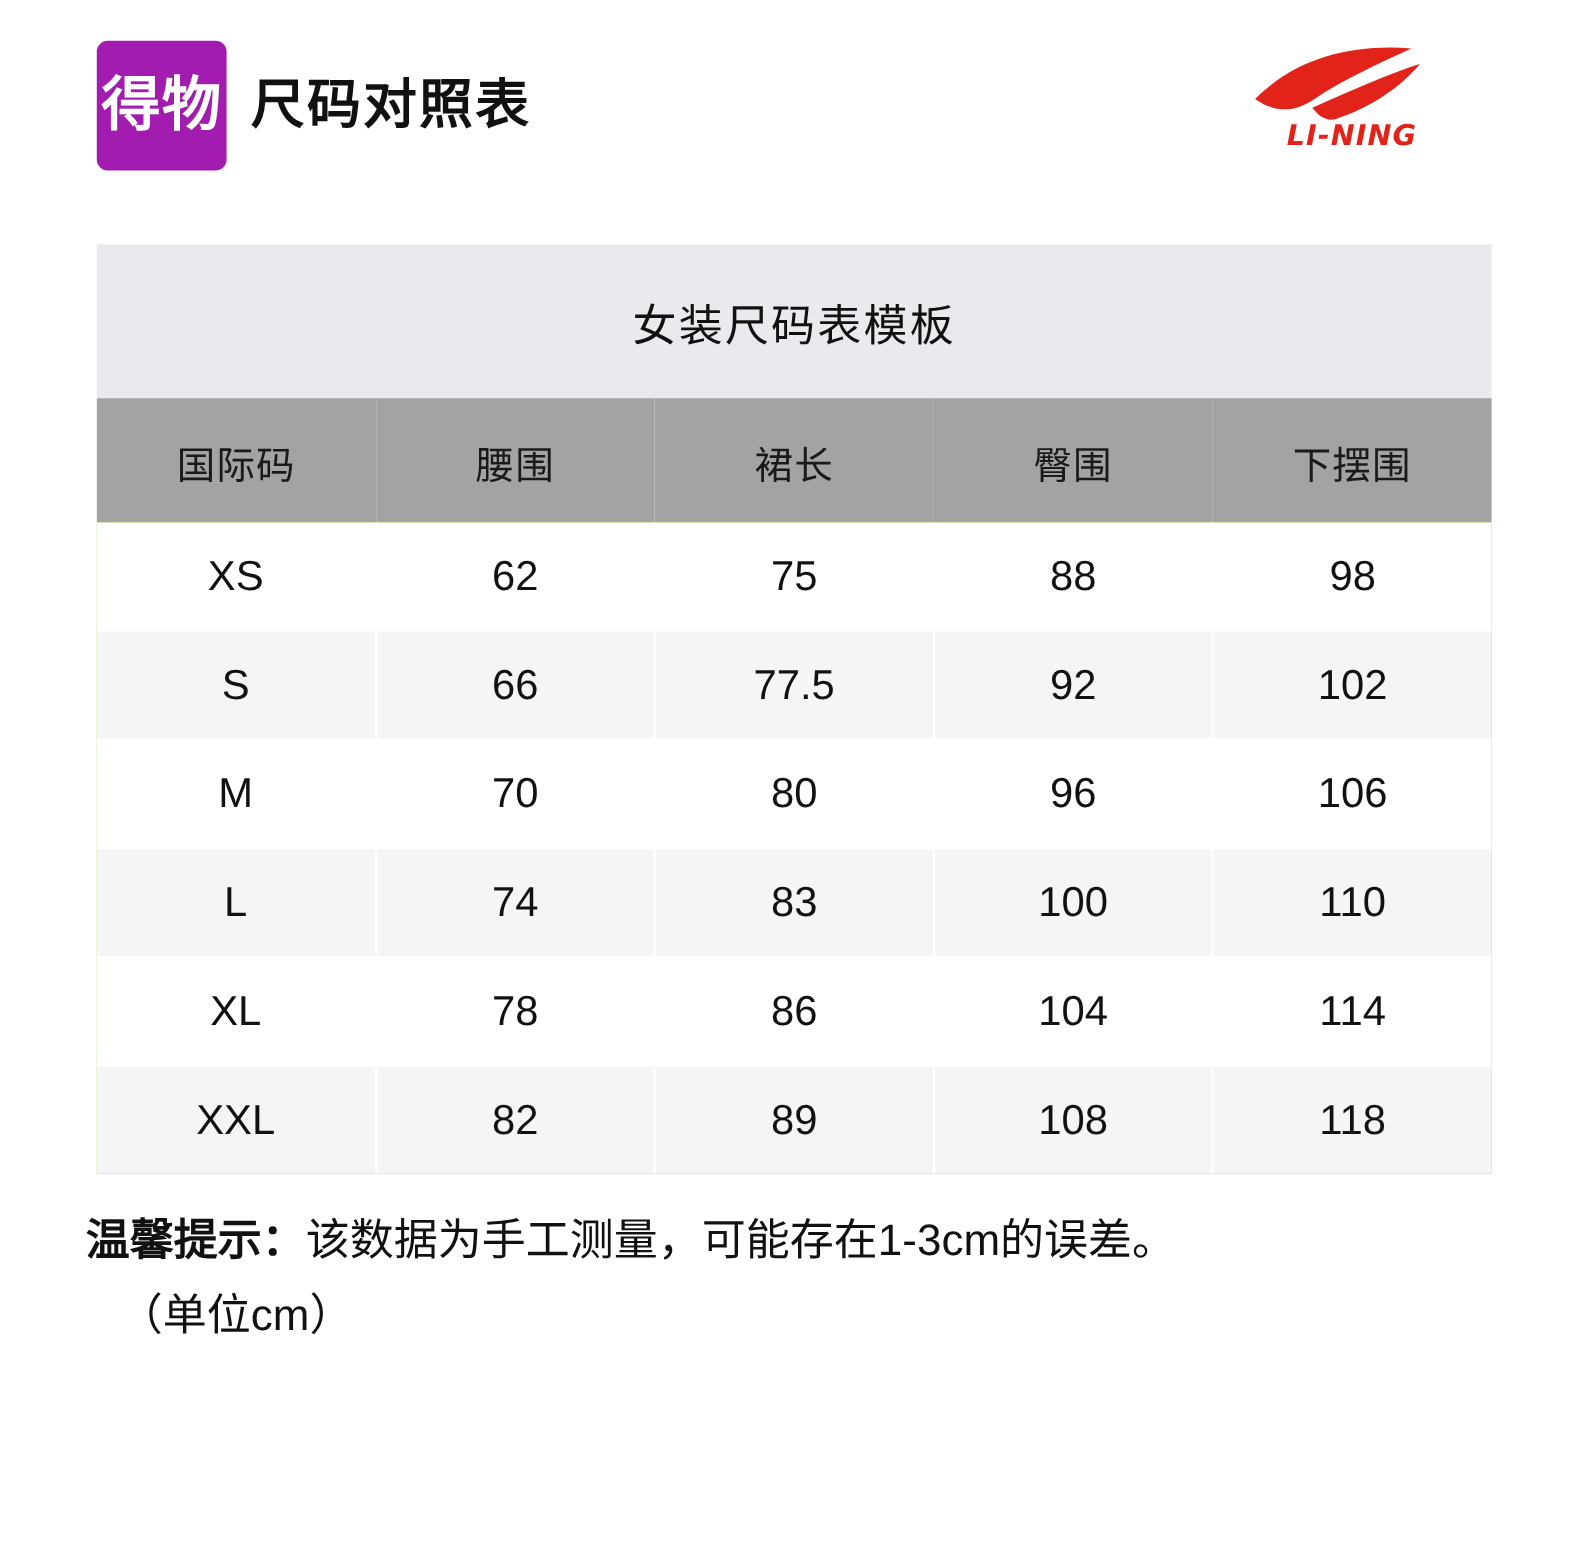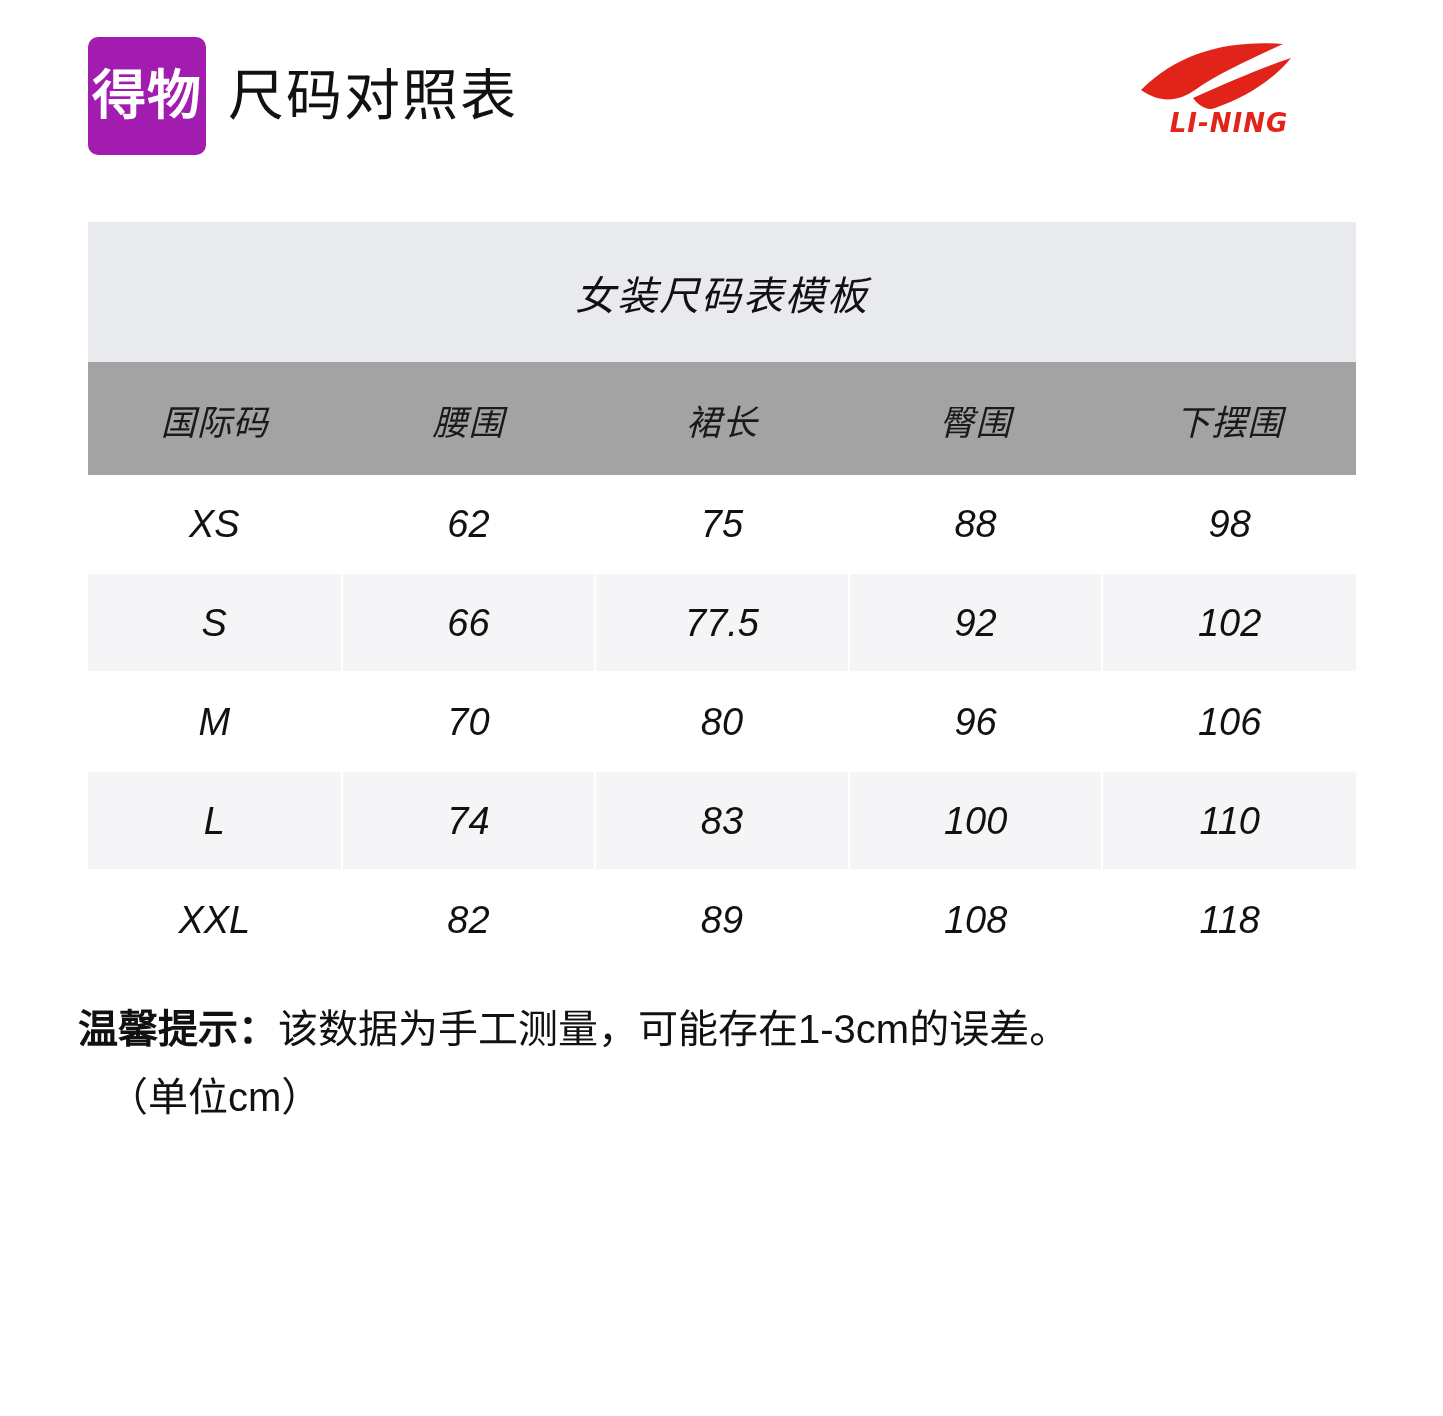--- a/index.html
+++ b/index.html
@@ -38,42 +38,41 @@
   }
   .brand-badge span {
     color: #ffffff;
     font-size: 54px;
     font-weight: 700;
     letter-spacing: 1px;
     line-height: 1;
     font-family: "DejaVu Sans", sans-serif;
   }
   .header-title {
-    font-size: 56px;
-    font-weight: 400;
+    font-size: 49px;
+    font-weight: 700;
     margin-left: 22px;
     line-height: 1;
     letter-spacing: 2px;
     color: #111111;
   }
   .logo-wrap {
     position: absolute;
     right: 120px;
     top: 32px;
     width: 190px;
     height: 110px;
   }
   .logo-wrap svg { display: block; }
 
   
   .table-block {
     margin: 52px 88px 0 88px;
     width: 1268px;
     box-sizing: border-box;
-    font-style: italic;
   }
   .table-caption {
     background: #e8eaee;
     text-align: center;
     font-size: 40px;
     font-weight: 500;
     color: #111111;
     padding: 42px 0 40px 0;
     letter-spacing: 2px;
   }
@@ -178,20 +177,27 @@
         <td>106</td>
       </tr>
       <tr>
         <td>L</td>
         <td>74</td>
         <td>83</td>
         <td>100</td>
         <td>110</td>
       </tr>
       <tr>
+        <td>XL</td>
+        <td>78</td>
+        <td>86</td>
+        <td>104</td>
+        <td>114</td>
+      </tr>
+      <tr>
         <td>XXL</td>
         <td>82</td>
         <td>89</td>
         <td>108</td>
         <td>118</td>
       </tr>
     </tbody>
   </table>
 </div>
 

